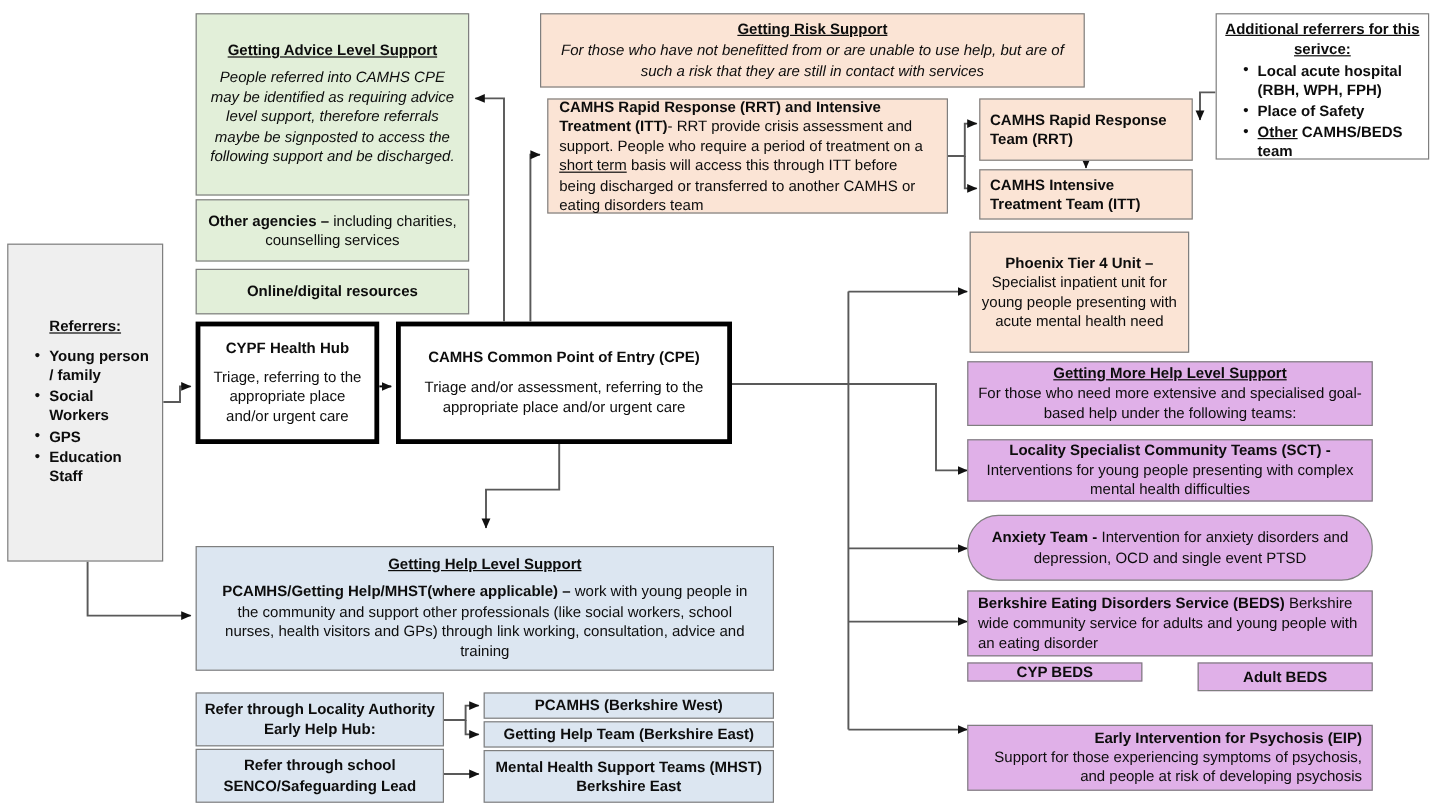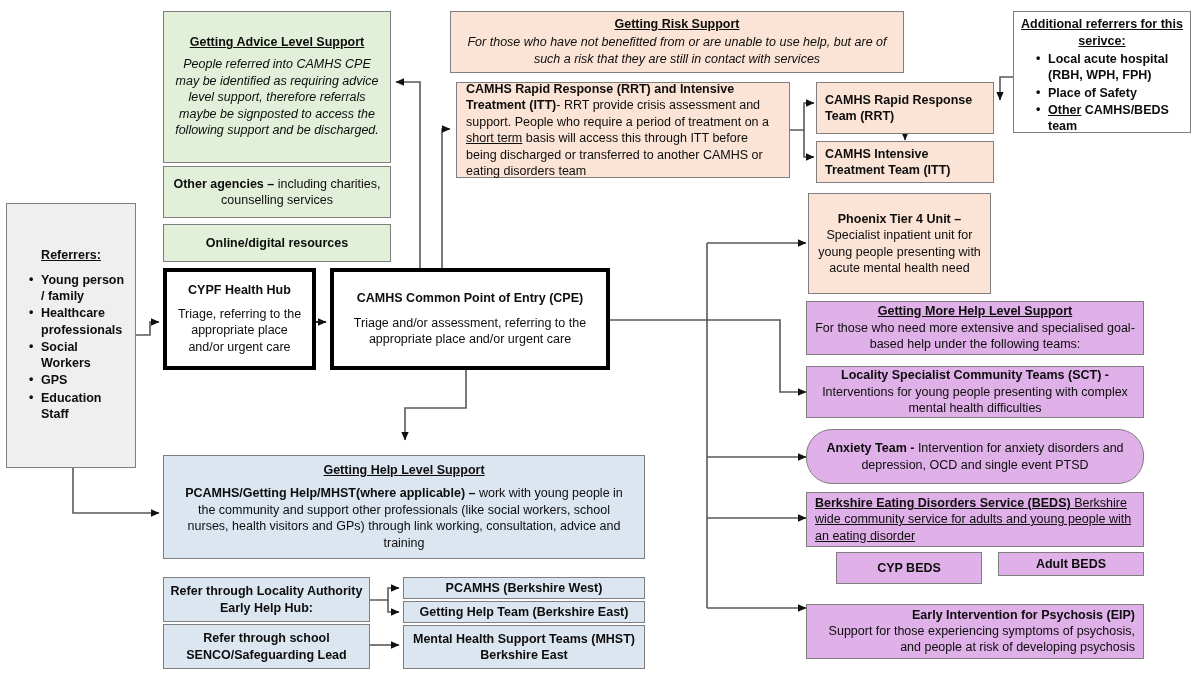--- a/index.html
+++ b/index.html
@@ -116,21 +116,20 @@
       <li class="bold">Local acute hospital (RBH, WPH, FPH)</li>
       <li class="bold">Place of Safety</li>
       <li class="bold"><span class="u">Other</span><span> CAMHS/BEDS team</span></li>
     </ul>
   </div>
 
   <div class="box grey" style="left:6px;top:203px;width:130px;height:265px;padding:6px 6px;font-size:12.5px;align-items:stretch;justify-content:center;">
     <span class="t hdr" style="text-align:center;display:block;margin-bottom:10px;">Referrers:</span>
     <ul class="bl">
       <li class="bold">Young person / family</li>
-      <li class="bold">Healthcare professionals</li>
       <li class="bold">Social Workers</li>
       <li class="bold">GPS</li>
       <li class="bold">Education Staff</li>
     </ul>
   </div>
 
   <div class="box heavy" style="left:163px;top:268px;width:153px;height:102px;padding:5px 8px;font-size:12.5px;">
     <span class="t bold" style="margin-bottom:9px;">CYPF Health Hub</span>
     <span class="t lh">Triage, referring to the appropriate place and/or urgent care</span>
   </div>
@@ -175,25 +174,25 @@
   </div>
 
   <div class="box purple" style="left:806px;top:366px;width:338px;height:52px;padding:3px 8px;font-size:12.5px;">
     <span class="t lh"><span class="bold">Locality Specialist Community Teams (SCT) - </span><span>Interventions for young people presenting with complex mental health difficulties</span></span>
   </div>
 
   <div class="box purple" style="left:806px;top:429px;width:338px;height:55px;padding:3px 8px;font-size:12.5px;border-radius:26px;">
     <span class="t lh"><span class="bold">Anxiety Team - </span><span>Intervention for anxiety disorders and depression, OCD and single event PTSD</span></span>
   </div>
 
-  <div class="box purple" style="left:806px;top:492px;width:338px;height:55px;padding:3px 8px;font-size:12.5px;align-items:flex-start;text-align:left;text-decoration:underline;">
+  <div class="box purple" style="left:806px;top:492px;width:338px;height:55px;padding:3px 8px;font-size:12.5px;align-items:flex-start;text-align:left;">
     <span class="t lh" style="text-align:left;"><span class="bold">Berkshire Eating Disorders Service (BEDS) </span><span>Berkshire wide community service for adults and young people with an eating disorder</span></span>
   </div>
 
-  <div class="box purple" style="left:806px;top:552px;width:146px;height:32px;padding:1px 4px;font-size:12.5px;margin-left:30px;">
+  <div class="box purple" style="left:806px;top:552px;width:146px;height:16px;padding:1px 4px;font-size:12.5px;">
     <span class="t bold">CYP BEDS</span>
   </div>
 
   <div class="box purple" style="left:998px;top:552px;width:146px;height:24px;padding:1px 4px;font-size:12.5px;">
     <span class="t bold">Adult BEDS</span>
   </div>
 
   <div class="box purple" style="left:806px;top:604px;width:338px;height:55px;padding:3px 8px;font-size:12.5px;text-align:right;">
     <span class="t bold" style="margin-bottom:1px;">Early Intervention for Psychosis (EIP)</span>
     <span class="t lh">Support for those experiencing symptoms of psychosis, and people at risk of developing psychosis</span>

